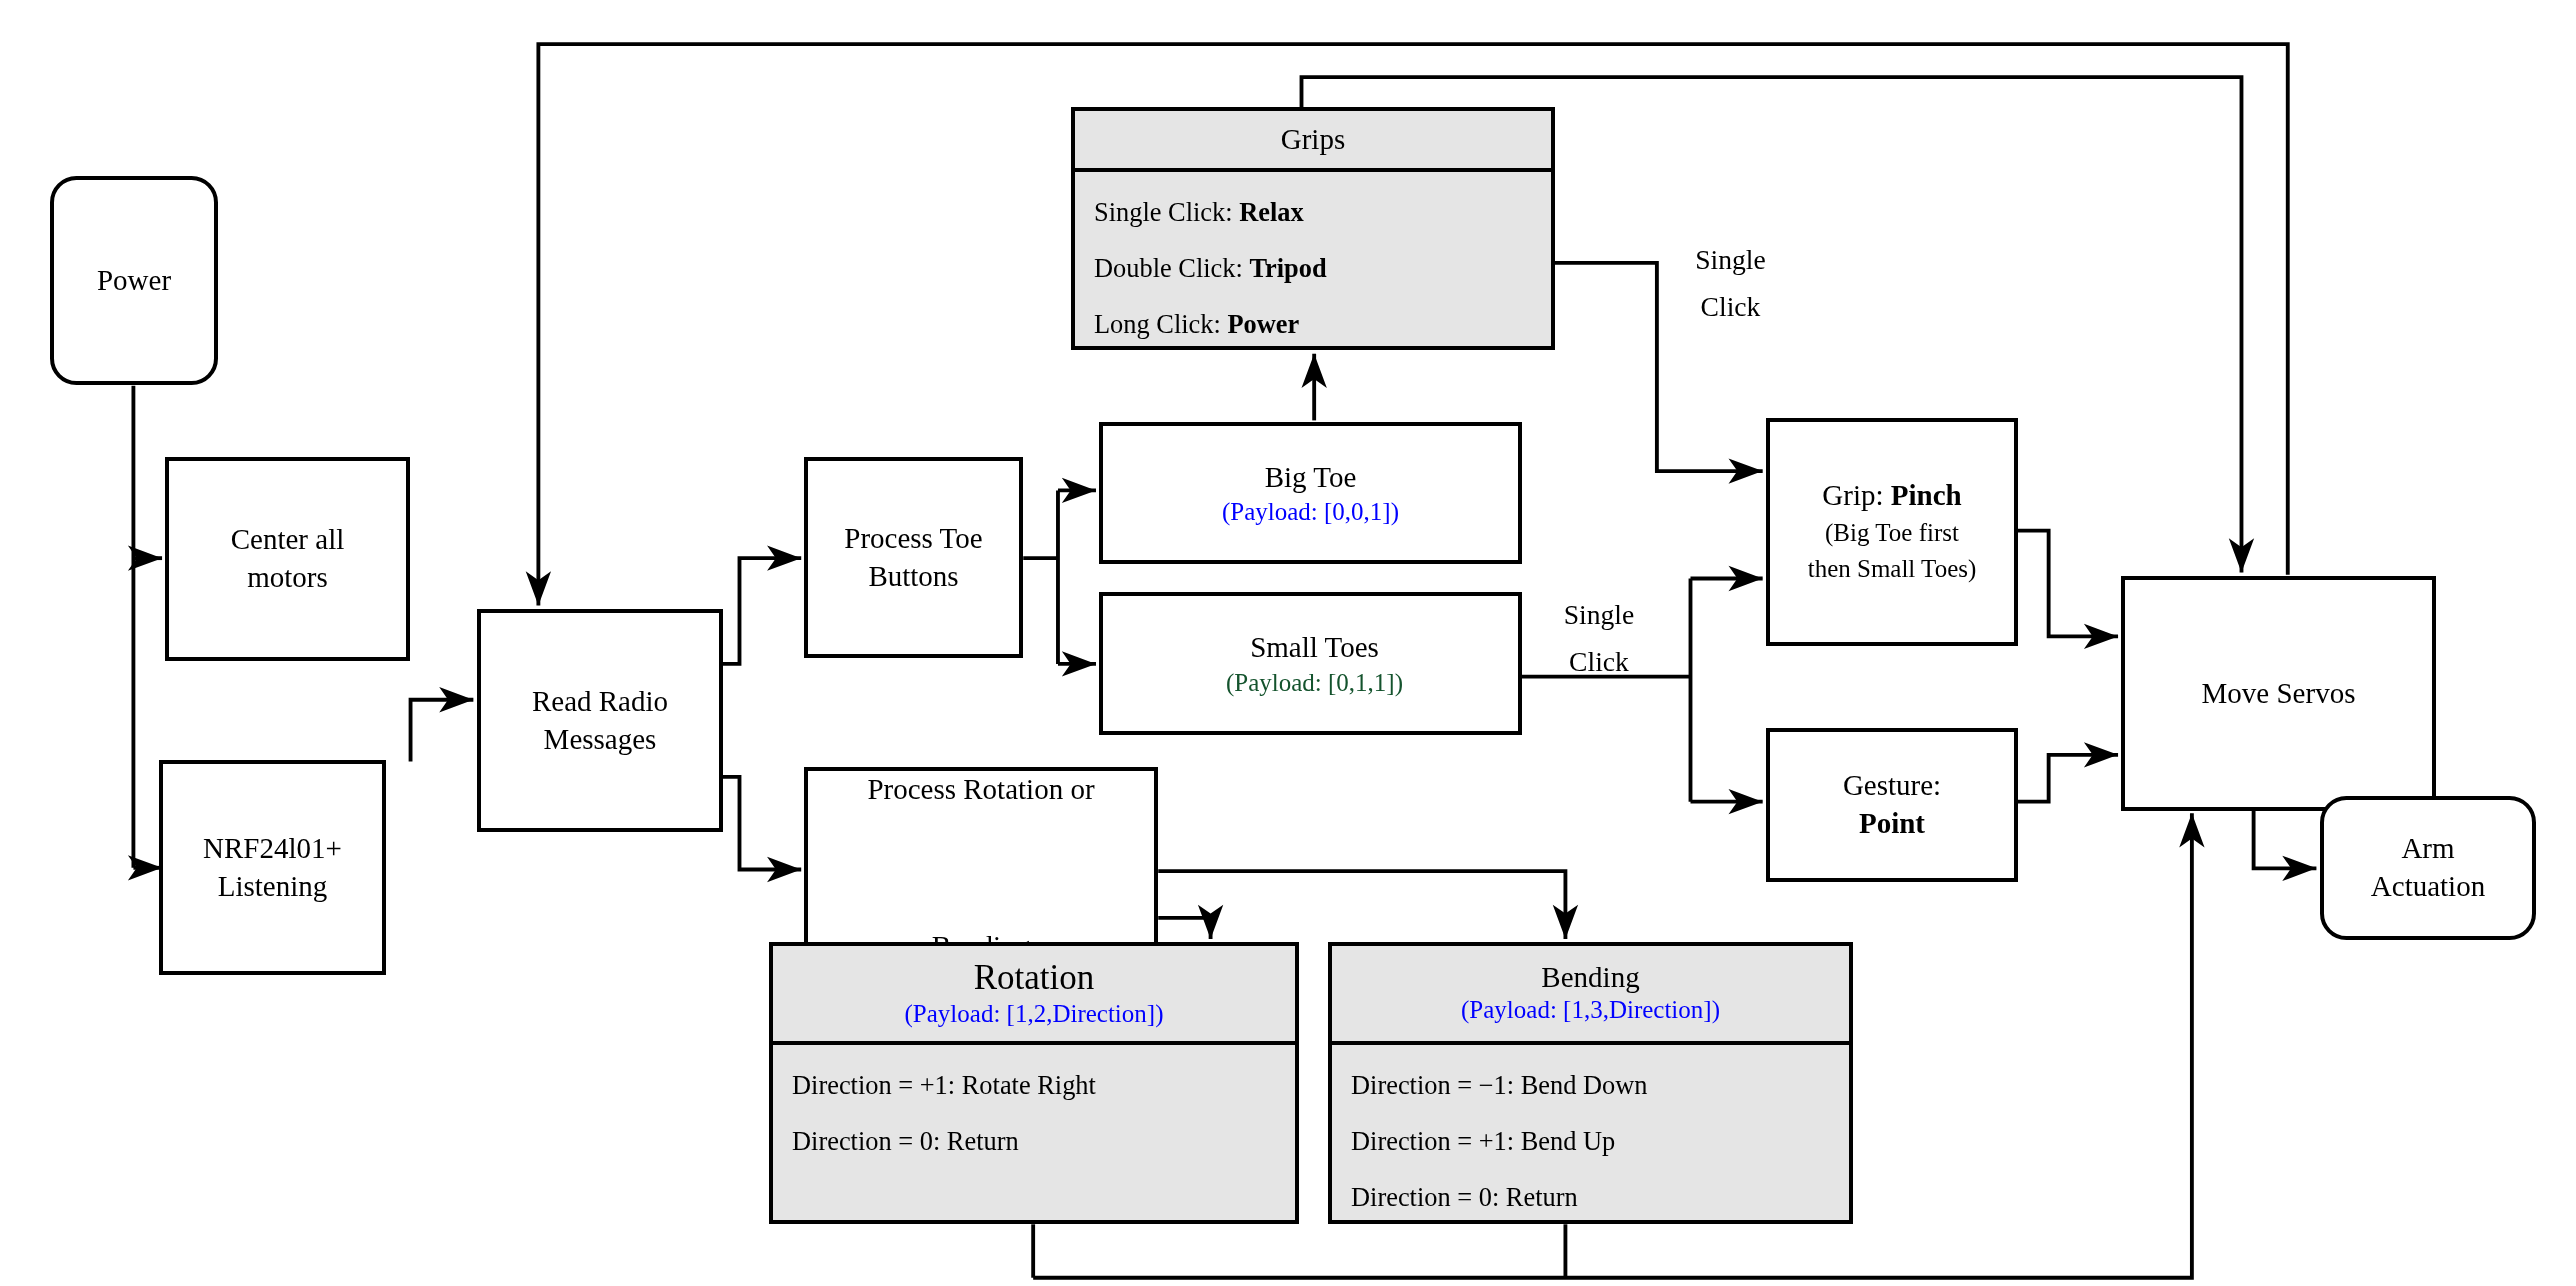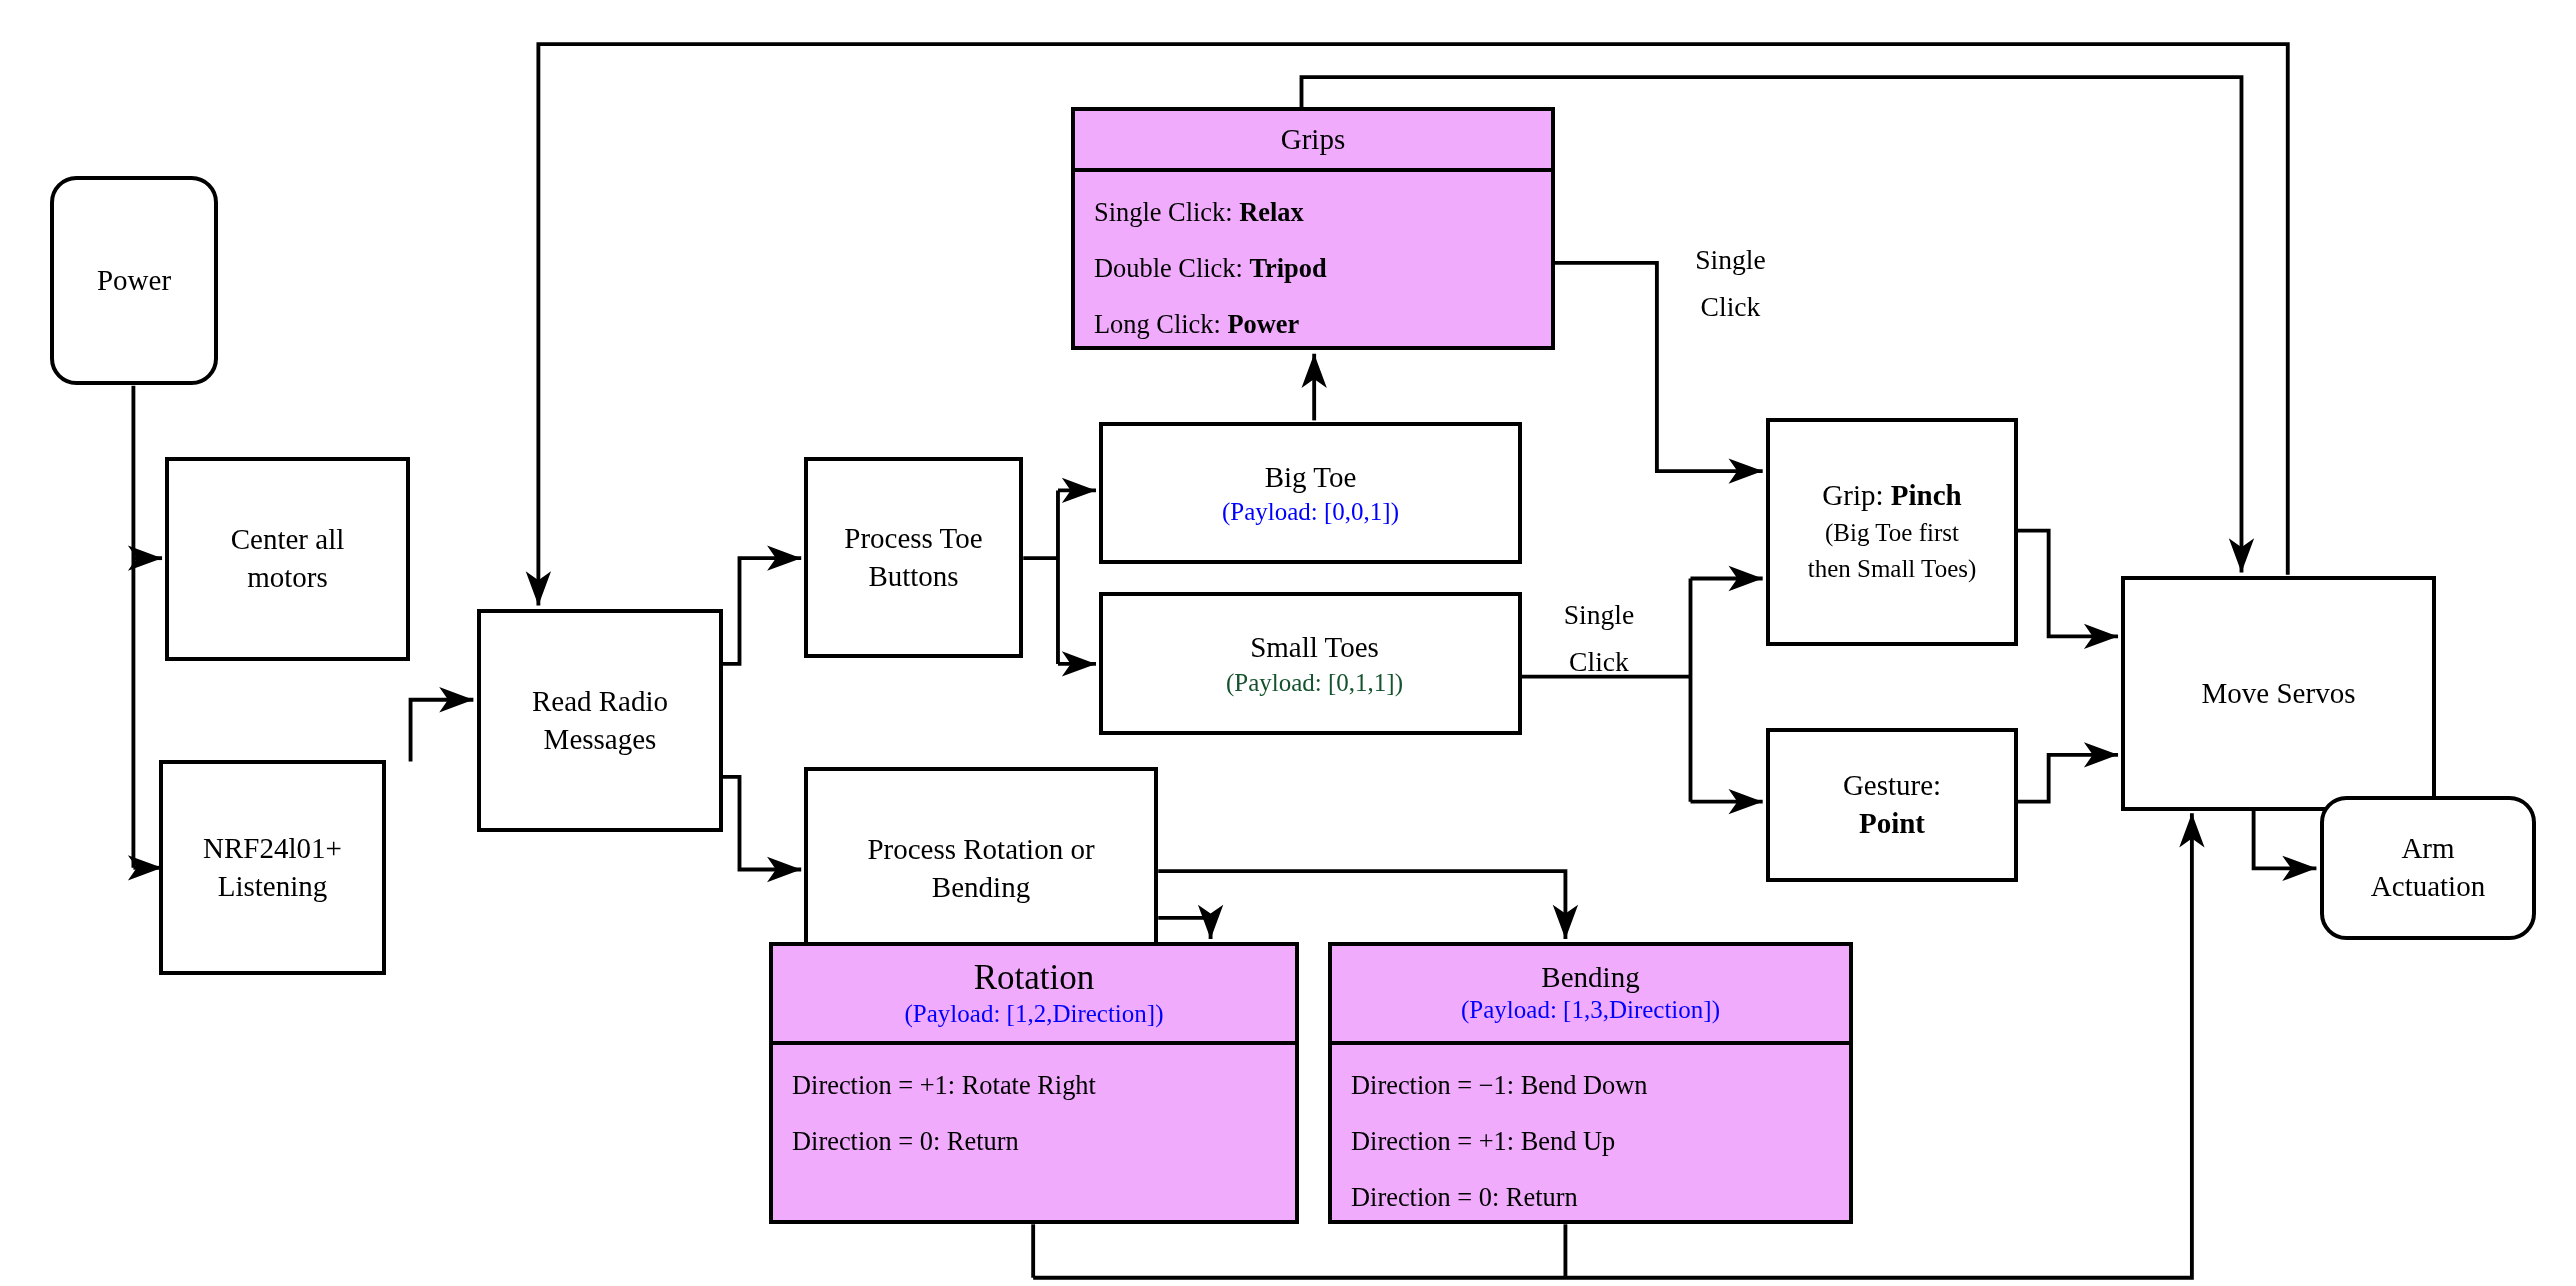--- a/index.html
+++ b/index.html
@@ -5,21 +5,21 @@
   html,body{margin:0;padding:0;background:#ffffff;}
   #diagram{position:relative;width:2576px;height:1286px;background:#ffffff;
            font-family:"Liberation Serif","DejaVu Serif",serif;color:#000;}
   #wires{position:absolute;left:0;top:0;}
   .edge{fill:none;stroke:#000000;stroke-width:7;}
   .arrow{marker-end:url(#ah);}
   .node{position:absolute;border:4.4px solid #000;background:#fff;box-sizing:border-box;
         display:flex;flex-direction:column;align-items:center;justify-content:center;
         text-align:center;font-size:29px;line-height:1.3;}
   .rounded{border-radius:26.4px;}
-  .panel{position:absolute;border:4.4px solid #000;background:#f0abfc;box-sizing:border-box;}
+  .panel{position:absolute;border:4.4px solid #000;background:#e5e5e5;box-sizing:border-box;}
   .panel .hd{display:flex;flex-direction:column;align-items:center;justify-content:center;
              border-bottom:4.4px solid #000;box-sizing:border-box;}
   .panel .bd{padding:12px 5.5px 0 19px;text-align:left;}
   .panel .bd div{font-size:26.4px;line-height:56px;white-space:nowrap;}
   .grips-bd div{font-size:27px;line-height:51px;}
   .payload{color:#0000ff;font-size:25px;line-height:1.25;}
   .b{font-weight:bold;}
   .small-note{font-size:25px;line-height:1.45;}
   .edge-label{position:absolute;font-size:27.6px;line-height:47px;text-align:center;}
   .title-line{white-space:nowrap;}
@@ -117,21 +117,21 @@
 
   <div class="node" style="left:2121px;top:576px;width:315px;height:235px;">
     <div class="title-line">Move Servos</div>
   </div>
 
   <div class="node rounded" style="left:2320px;top:796px;width:216px;height:144px;">
     <div class="title-line">Arm</div>
     <div class="title-line">Actuation</div>
   </div>
 
-  <div class="node" style="left:804px;top:767px;width:354px;height:203px;">
+  <div class="node" style="left:804px;top:767px;width:354px;height:203px;justify-content:space-between;">
     <div class="title-line">Process Rotation or</div>
     <div class="title-line">Bending</div>
   </div>
 
   <div class="panel" style="left:769px;top:942px;width:530px;height:282px;">
     <div class="hd" style="height:99px;">
       <div style="font-size:35px;">Rotation</div>
       <div class="payload" style="color: rgb(0, 0, 255);">(Payload: [1,2,Direction])</div>
     </div>
     <div class="bd">

